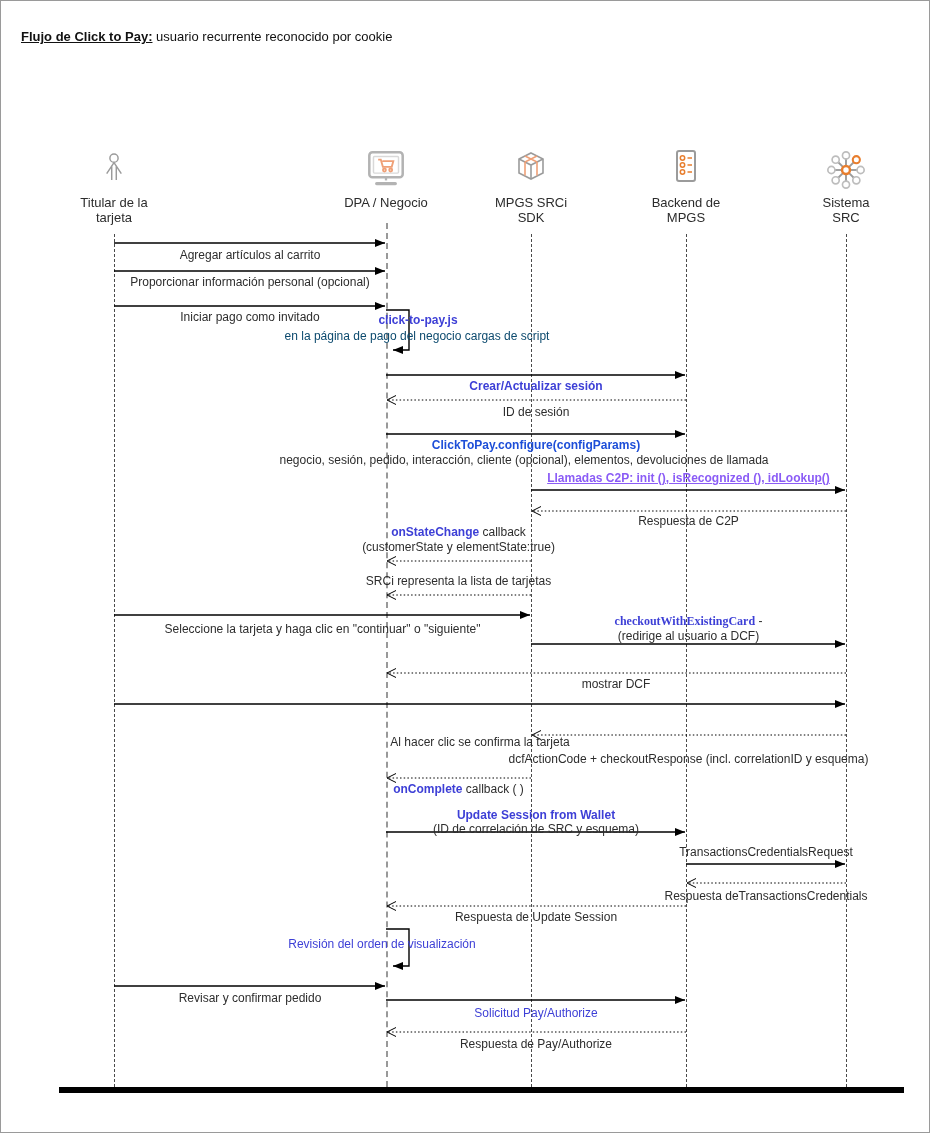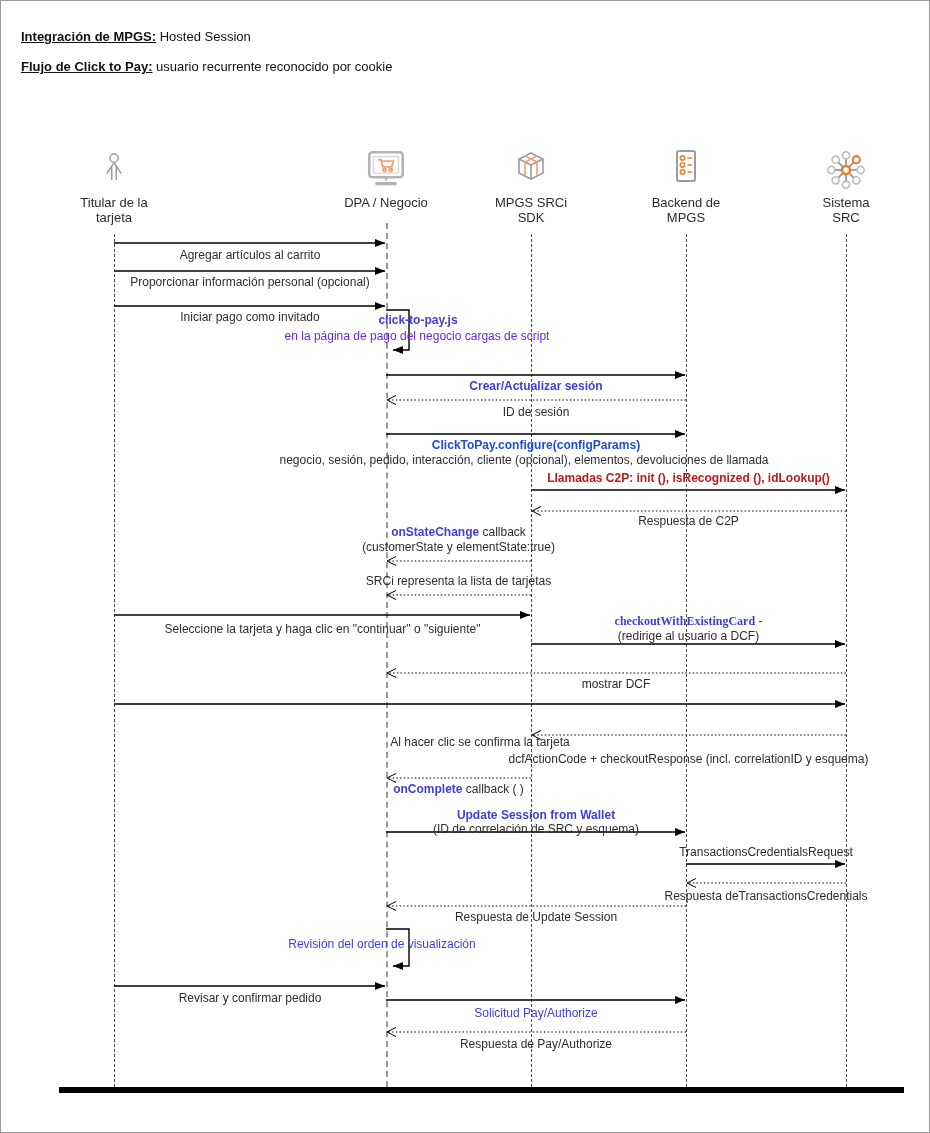--- a/index.html
+++ b/index.html
@@ -17,21 +17,20 @@
   #arrow-layer{position:absolute;left:0;top:0;z-index:2;pointer-events:none;}
   .msg-label{position:absolute;transform:translateX(-50%);white-space:nowrap;
              font-size:12px;line-height:14px;color:#2d2d2d;z-index:3;}
   .baseline-bar{position:absolute;background:#000;z-index:2;}
 </style>
 </head>
 <body>
 
 <div class="page">
   <div class="header">
-    <div class="hline"><span class="hlabel">Integración de MPGS:</span><span> Hosted Session</span></div>
     <div class="hline"><span class="hlabel">Flujo de Click to Pay:</span><span> usuario recurrente reconocido por cookie</span></div>
   </div>
   <div id="diagram-layer">
       <div class="actor" style="left: 43px;">
         <div class="actor-icon">
           <svg width="42" height="44" viewBox="0 0 46 44">
             <g fill="none" stroke="#9b9b9b" stroke-width="1.6">
               <circle cx="23" cy="9" r="4.5"></circle>
               <path d="M23 14 L15 26 M23 14 L31 26 M20.5 17 V33 M25.5 17 V33"></path>
             </g>
@@ -158,26 +157,26 @@
         <line x1="685" y1="905" x2="386" y2="905" stroke="#000000" stroke-width="1" stroke-dasharray="1.5 2.2" marker-end="url(#mO)"></line>
         <path d="M385,928 H408 V965 H392" fill="none" stroke="#000000" stroke-width="1.4" marker-end="url(#mF)"></path>
         <line x1="113" y1="985" x2="384" y2="985" stroke="#000000" stroke-width="1.5" marker-end="url(#mF)"></line>
         <line x1="385" y1="999" x2="684" y2="999" stroke="#000000" stroke-width="1.5" marker-end="url(#mF)"></line>
         <line x1="685" y1="1031" x2="386" y2="1031" stroke="#000000" stroke-width="1" stroke-dasharray="1.5 2.2" marker-end="url(#mO)"></line>
       </svg>
       <div class="msg-label" style="left: 249px; top: 247px;"><span>Agregar artículos al carrito</span></div>
       <div class="msg-label" style="left: 249px; top: 274px;"><span>Proporcionar información personal (opcional)</span></div>
       <div class="msg-label" style="left: 249px; top: 309px;"><span>Iniciar pago como invitado</span></div>
       <div class="msg-label" style="left: 417px; top: 312px;"><span style="color: rgb(61, 63, 214); font-weight: 700;">click-to-pay.js</span></div>
-      <div class="msg-label" style="left: 416px; top: 328px;"><span style="color: #6d28d9; font-weight: 400; text-align: right;">en la página de pago del negocio cargas de script</span></div>
+      <div class="msg-label" style="left: 416px; top: 328px;"><span style="color: #0c4a6e; font-weight: 400; text-align: right;">en la página de pago del negocio cargas de script</span></div>
       <div class="msg-label" style="left: 535px; top: 378px;"><span style="color: rgb(61, 63, 214); font-weight: 700;">Crear/Actualizar sesión</span></div>
       <div class="msg-label" style="left: 535px; top: 404px;"><span>ID de sesión</span></div>
       <div class="msg-label" style="left: 535px; top: 437px;"><span style="color: #1d4ed8; font-weight: 700;">ClickToPay.configure(configParams)</span></div>
       <div class="msg-label" style="left: 523px; top: 452px;"><span>negocio, sesión, pedido, interacción, cliente (opcional), elementos, devoluciones de llamada</span></div>
-      <div class="msg-label" style="left: 687.5px; top: 470px;"><span style="color: #b91c1c; font-weight: 700;">Llamadas C2P: init (), isRecognized (), idLookup()</span></div>
+      <div class="msg-label" style="left: 687.5px; top: 470px;"><span style="color: #8b5cf6; font-weight: 700; text-decoration: underline;">Llamadas C2P: init (), isRecognized (), idLookup()</span></div>
       <div class="msg-label" style="left: 687.5px; top: 513px;"><span>Respuesta de C2P</span></div>
       <div class="msg-label" style="left: 457.5px; top: 524px;"><span style="color: rgb(61, 63, 214); font-weight: 700;">onStateChange</span><span> callback</span></div>
       <div class="msg-label" style="left: 457.5px; top: 539px;"><span>(customerState y elementState:true)</span></div>
       <div class="msg-label" style="left: 457.5px; top: 573px;"><span>SRCi representa la lista de tarjetas</span></div>
       <div class="msg-label" style="left: 321.5px; top: 621px;"><span>Seleccione la tarjeta y haga clic en "continuar" o "siguiente"</span></div>
       <div class="msg-label" style="left: 687.5px; top: 613px;"><span style="color: rgb(61, 63, 214); font-weight: 700; font-family: Liberation Serif, serif;">checkoutWithExistingCard</span><span> -</span></div>
       <div class="msg-label" style="left: 687.5px; top: 628px;"><span>(redirige al usuario a DCF)</span></div>
       <div class="msg-label" style="left: 615px; top: 676px;"><span>mostrar DCF</span></div>
       <div class="msg-label" style="left: 479px; top: 710px; margin-top: 24px;"><span>Al hacer clic se confirma la tarjeta</span></div>
       <div class="msg-label" style="left: 687.5px; top: 751px;"><span>dcfActionCode + checkoutResponse (incl. correlationID y esquema)</span></div>

